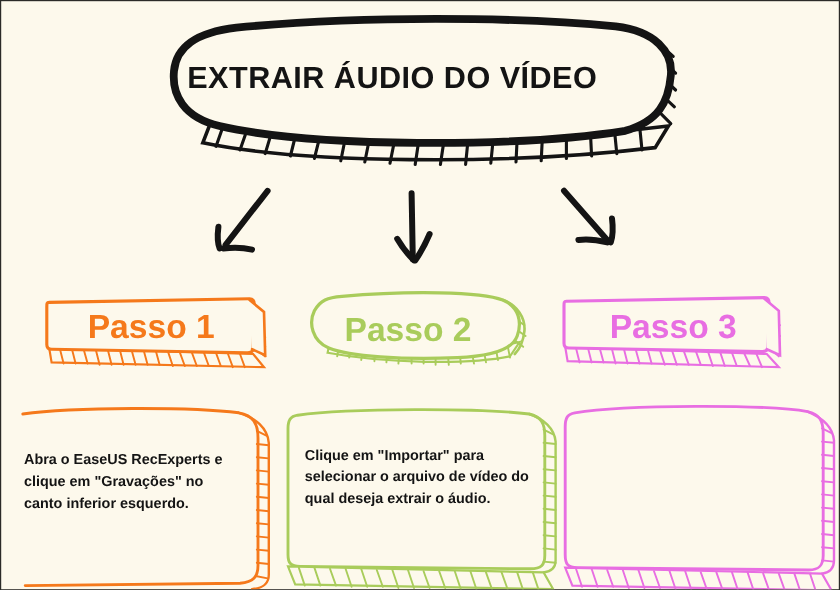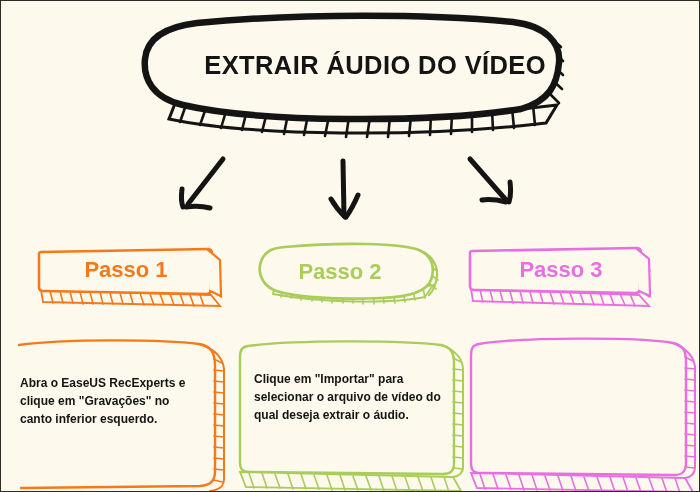--- a/index.html
+++ b/index.html
@@ -29,33 +29,33 @@
     height: 492px;
   }
   .txtlayer { pointer-events: none; }
 
   
   #title-text {
     position: absolute;
     left: 155px;
     top: 50px;
     width: 390px;
-    text-align: right;
+    text-align: left;
     font-size: 25.5px;
     font-weight: bold;
     color: #141414;
     letter-spacing: 0.4px;
     font-family: "Liberation Sans", sans-serif;
     white-space: nowrap;
   }
 
   
   .step-label {
     position: absolute;
-    font-size: 22px;
+    font-size: 28px;
     font-weight: bold;
     text-align: center;
     font-family: "Liberation Sans", sans-serif;
     white-space: nowrap;
   }
   #step-label-1 { left: 40px;  top: 256px; width: 170px; color: #f5791b; }
   #step-label-2 { left: 262px; top: 258px; width: 154px; color: #a9cc5b; }
   #step-label-3 { left: 470px; top: 256px; width: 180px; color: #e86ee2; }
 
   

